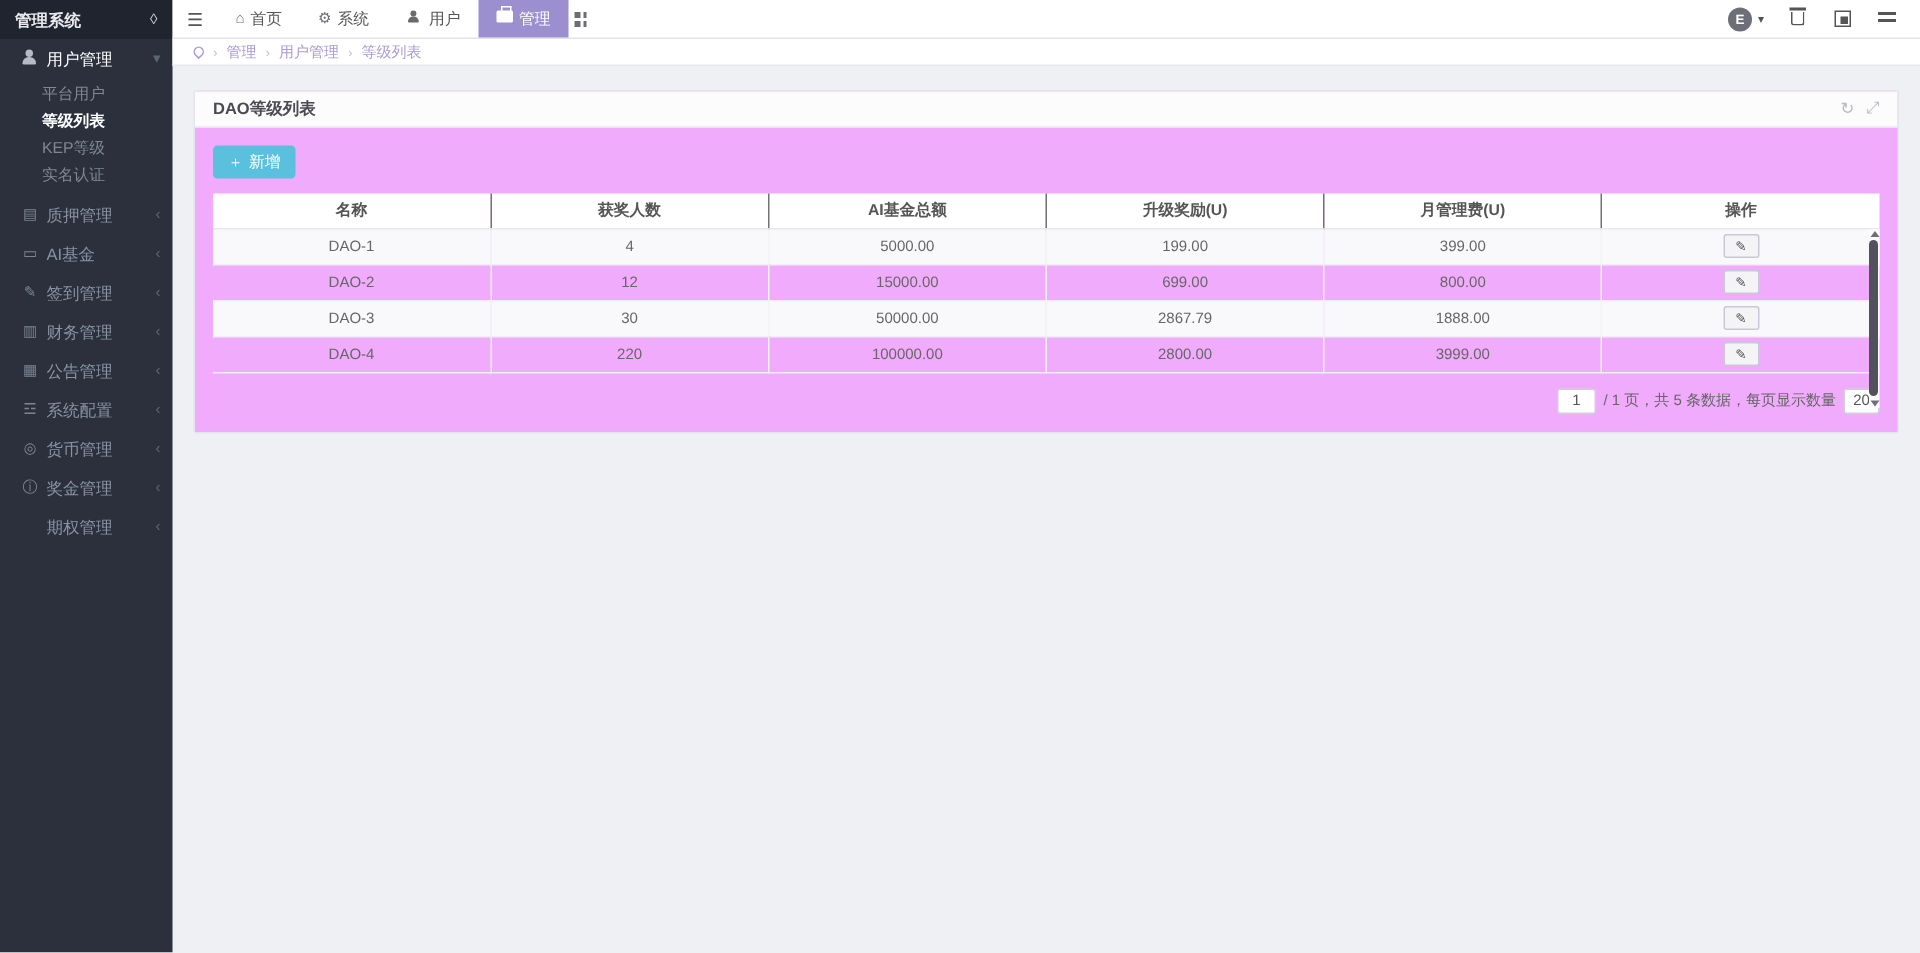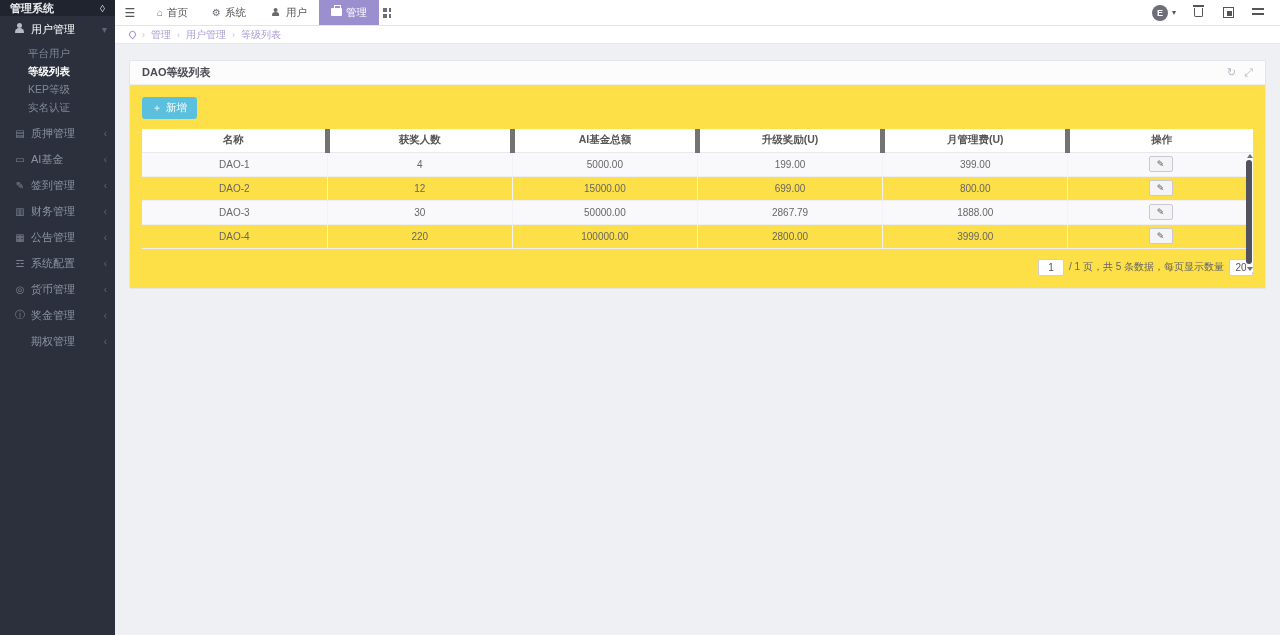--- a/index.html
+++ b/index.html
@@ -2,21 +2,21 @@
 <html><head>
 <meta charset="utf-8">
 <style>
   * { margin:0; padding:0; box-sizing:border-box; }
   html,body { width:1280px; height:635px; overflow:hidden;
     font-family:"Liberation Sans","DejaVu Sans",sans-serif; }
   body { display:flex; background:#eef0f4; font-size:11px; color:#555; }
 
   
   .sidebar { width:115px; min-width:115px; background:#2b303c; height:635px; color:#8a93a2; }
-  .brand { height:16px; background:#20242e; color:#e8eaee; display:flex; align-items:center;
+  .brand { height:26px; background:#20242e; color:#e8eaee; display:flex; align-items:center;
     justify-content:space-between; padding:0 10px; font-size:11px; font-weight:bold; }
   .brand .drop { color:#cfd3dc; font-weight:normal; font-size:10px; }
   .nav-group { display:flex; align-items:center; height:26px; padding:0 8px 0 12px; font-size:11px; cursor:pointer; }
   .nav-group .gi { width:16px; text-align:center; margin-right:3px; font-size:10px; opacity:.85; }
   .nav-group .lbl { flex:1; white-space:nowrap; overflow:hidden; }
   .nav-group .chev { font-size:10px; color:#5d6575; }
   .nav-group.active { color:#fff; }
   .submenu { padding:2px 0 4px 0; }
   .sub-item { height:18px; line-height:18px; padding-left:28px; font-size:10.5px; color:#7f8795; cursor:pointer; }
   .sub-item.active { color:#fff; font-weight:bold; }
@@ -65,36 +65,36 @@
   
   .crumbbar { height:18px; background:#fff; border-bottom:1px solid #e7e7ee; display:flex;
     align-items:center; padding-left:14px; gap:6px; font-size:10px; color:#a99bd6; }
   .pin { width:7px; height:7px; border:1.5px solid #a99bd6; border-radius:50% 50% 50% 0;
     transform:rotate(-45deg); }
   .crumb { color:#a99bd6; cursor:pointer; }
   .crumb-sep { color:#c4bbe2; font-size:9px; }
 
   
   .content { flex:1; padding:16px 14px; }
-  .panel { background:#fde047; border:1px solid #e4e4ec; border-radius:2px; }
+  .panel { background:#f0abfc; border:1px solid #e4e4ec; border-radius:2px; }
   .panel-hd { height:24px; display:flex; align-items:center; justify-content:space-between;
     padding:0 12px; border-bottom:1px solid #ededf2; background:#fcfcfd; }
   .panel-title { font-size:11px; font-weight:bold; color:#4a4a52; }
   .panel-tools { display:flex; gap:8px; color:#b9b9c3; font-size:11px; }
   .panel-tools span { cursor:pointer; }
   .panel-bd { padding:12px; }
   .btn-add { display:inline-flex; align-items:center; gap:4px; background:#5bc0de; color:#fff;
     border:none; border-radius:3px; font-size:10.5px; padding:4px 10px; cursor:pointer; }
   .btn-add .plus { font-size:10px; }
 
   
   .tbl-wrap { position:relative; margin-top:10px; }
   table { width:100%; border-collapse:collapse; table-layout:fixed; }
   th { height:23px; font-size:10.5px; color:#555; font-weight:bold; text-align:center;
-    border-right:5px solid #737373; border-bottom:1px solid #e8e8ee; background:#fff; }
+    border-right:1px solid #737373; border-bottom:1px solid #e8e8ee; background:#fff; }
   th:last-child { border-right:none;margin-top:28px; }
   td { height:24px; font-size:10px; color:#666; text-align:center; border-right:1px solid #f3f3f6;
     border-bottom:1px solid #efeff3;margin-top:11px; }
   td:last-child { border-right:none; }
   tr.odd td { background:#f9f9fb; }
   .btn-edit { display:inline-flex; align-items:center; justify-content:center; width:24px; height:16px;
     background:#f4f4f6; border:1px solid #c9c9d4; border-radius:2px; font-size:9px; color:#555; cursor:pointer; }
 
   
   .vscroll { position:absolute; right:0; top:24px; width:7px; height:119px; background:#fbfbfd; }

